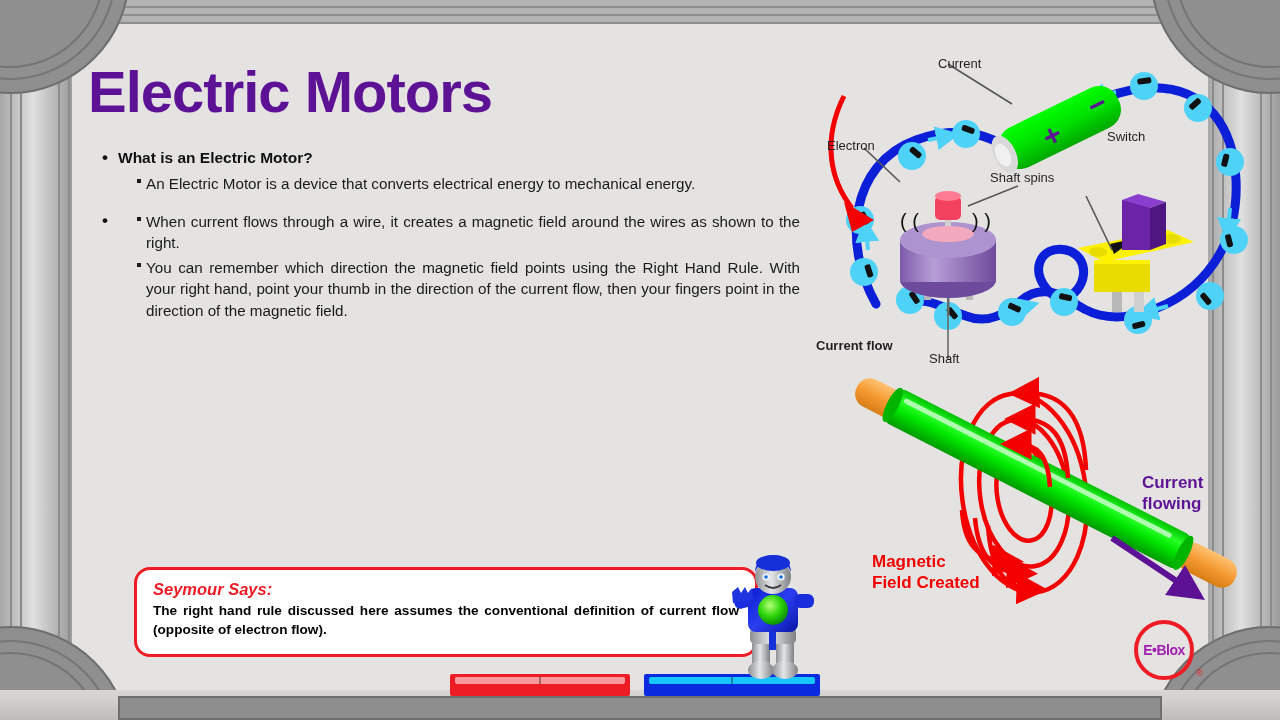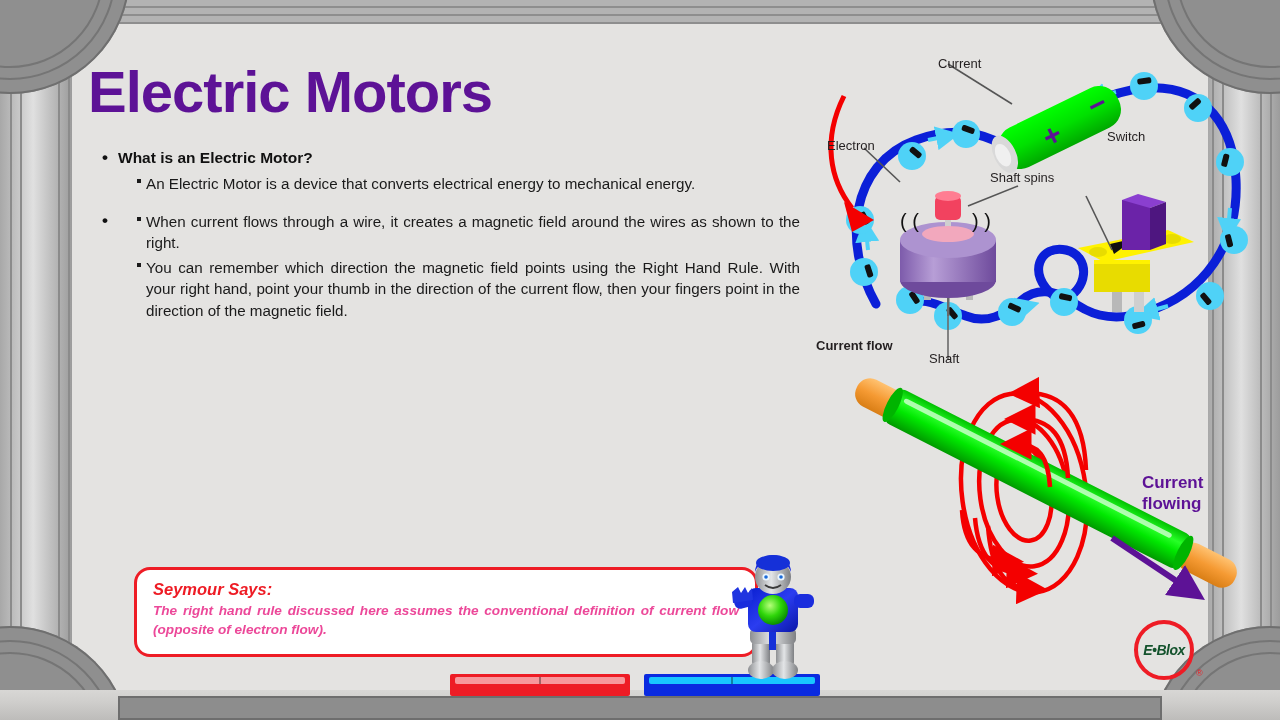--- a/index.html
+++ b/index.html
@@ -82,39 +82,39 @@
   .l2 .sq { position: absolute; left: 37px; top: 6px; width: 4px; height: 4px; background: #1a1a1a; }
   .l1.tight { width: 690px; }
 
   
   #callout {
     position: absolute; left: 134px; top: 567px; width: 624px; height: 90px;
     background: #fff; border: 3.5px solid #ee1c25; border-radius: 16px;
     padding: 10px 16px 8px 16px;
   }
   #callout .head { color: #ee1c25; font-weight: bold; font-style: italic; font-size: 16.5px; }
-  #callout .txt { margin-top: 3px; color: #ec4899; font-weight: bold; font-size: 13.6px;
-                  line-height: 1.38; text-align: justify; font-style: italic; }
+  #callout .txt { margin-top: 3px; color: #000000; font-weight: bold; font-size: 13.6px;
+                  line-height: 1.38; text-align: justify; }
   #tail { position: absolute; left: 672px; top: 570px; width: 110px; height: 80px; }
 
   
   #art-circuit { position: absolute; left: 816px; top: 44px; width: 464px; height: 330px; }
   #art-field   { position: absolute; left: 812px; top: 358px; width: 468px; height: 250px; }
   .lbl { position: absolute; font-size: 13px; color: #231f20; white-space: nowrap; }
   .lbl-cf { position: absolute; font-size: 13px; color: #231f20; white-space: nowrap; }
   .lbl-big { position: absolute; font-weight: bold; font-size: 17px; line-height: 1.25; white-space: pre-line; }
   .lbl-mag { color: #f40000; }
   .lbl-cur { color: #5d1296; }
 
   #logo {
     position: absolute; left: 1134px; top: 620px; width: 60px; height: 60px;
     border: 4px solid #ee1c25; border-radius: 50%;
     display: flex; align-items: center; justify-content: center;
   }
-  #logo span { color: #14532d; font-weight: bold; font-size: 14px; letter-spacing: -0.5px; font-style: italic; }
+  #logo span { color: #a21caf; font-weight: bold; font-size: 14px; letter-spacing: -0.5px; }
   #logo-tm { position: absolute; left: 1196px; top: 668px; color: #ee1c25; font-size: 9px; }
 
   #robot { position: absolute; left: 726px; top: 552px; width: 96px; height: 132px; }
 </style>
 </head>
 <body>
 
 <div id="slide">
 
   <div class="frame-bg"></div>
@@ -447,20 +447,22 @@
       <path d="M256 120 C254 78 238 61 210 61" marker-end="url(#ar-red)"></path>
       <path d="M238 129 C236 98 226 86 206 86" marker-end="url(#ar-red)"></path>
       <path d="M150 152 C152 186 166 202 194 203" marker-end="url(#ar-red)"></path>
       <path d="M163 160 C166 196 180 214 208 215" marker-end="url(#ar-red)"></path>
       <path d="M176 168 C179 210 192 230 218 231" marker-end="url(#ar-red)"></path>
     </g>
 
     <path d="M300 180 L378 232" stroke="#5d1296" stroke-width="6" marker-end="url(#ar-pur)" fill="none"></path>
   </svg>
 
+  <div class="lbl-big lbl-mag" style="left:872px; top:551px;">Magnetic
+Field Created</div>
   <div class="lbl-big lbl-cur" style="left:1142px; top:472px;">Current
 flowing</div>
 
   <div id="logo">
     <span>E•Blox</span>
   </div>
   <div id="logo-tm">®</div>
 
 </div>
 

